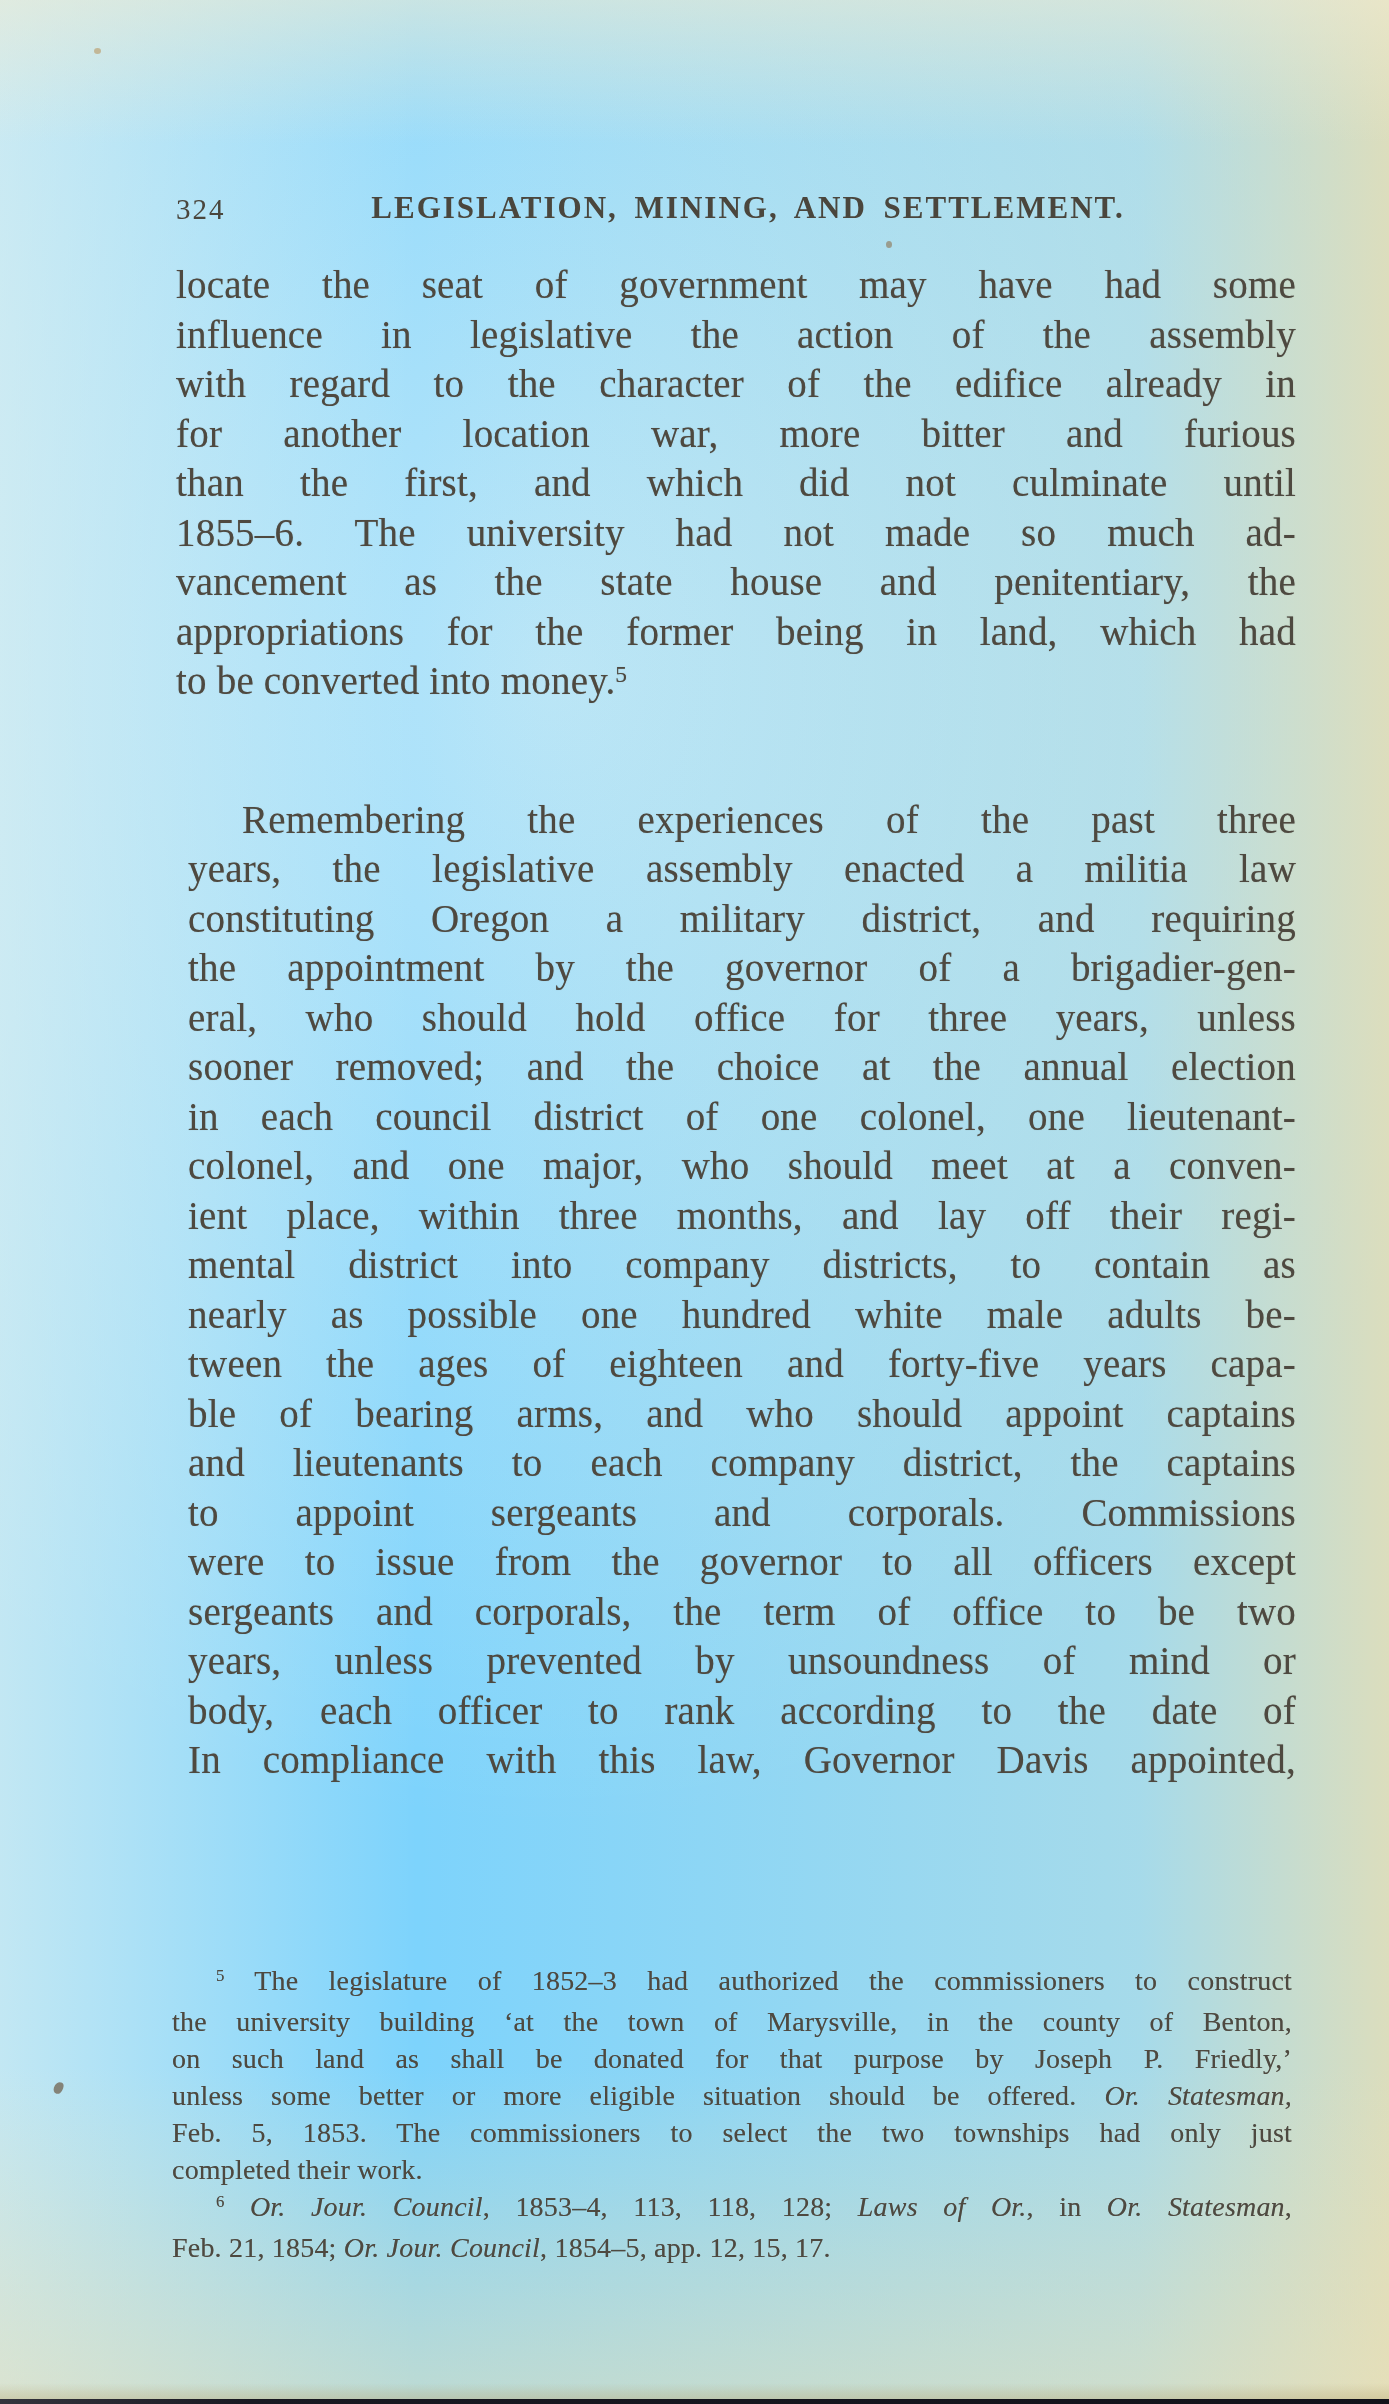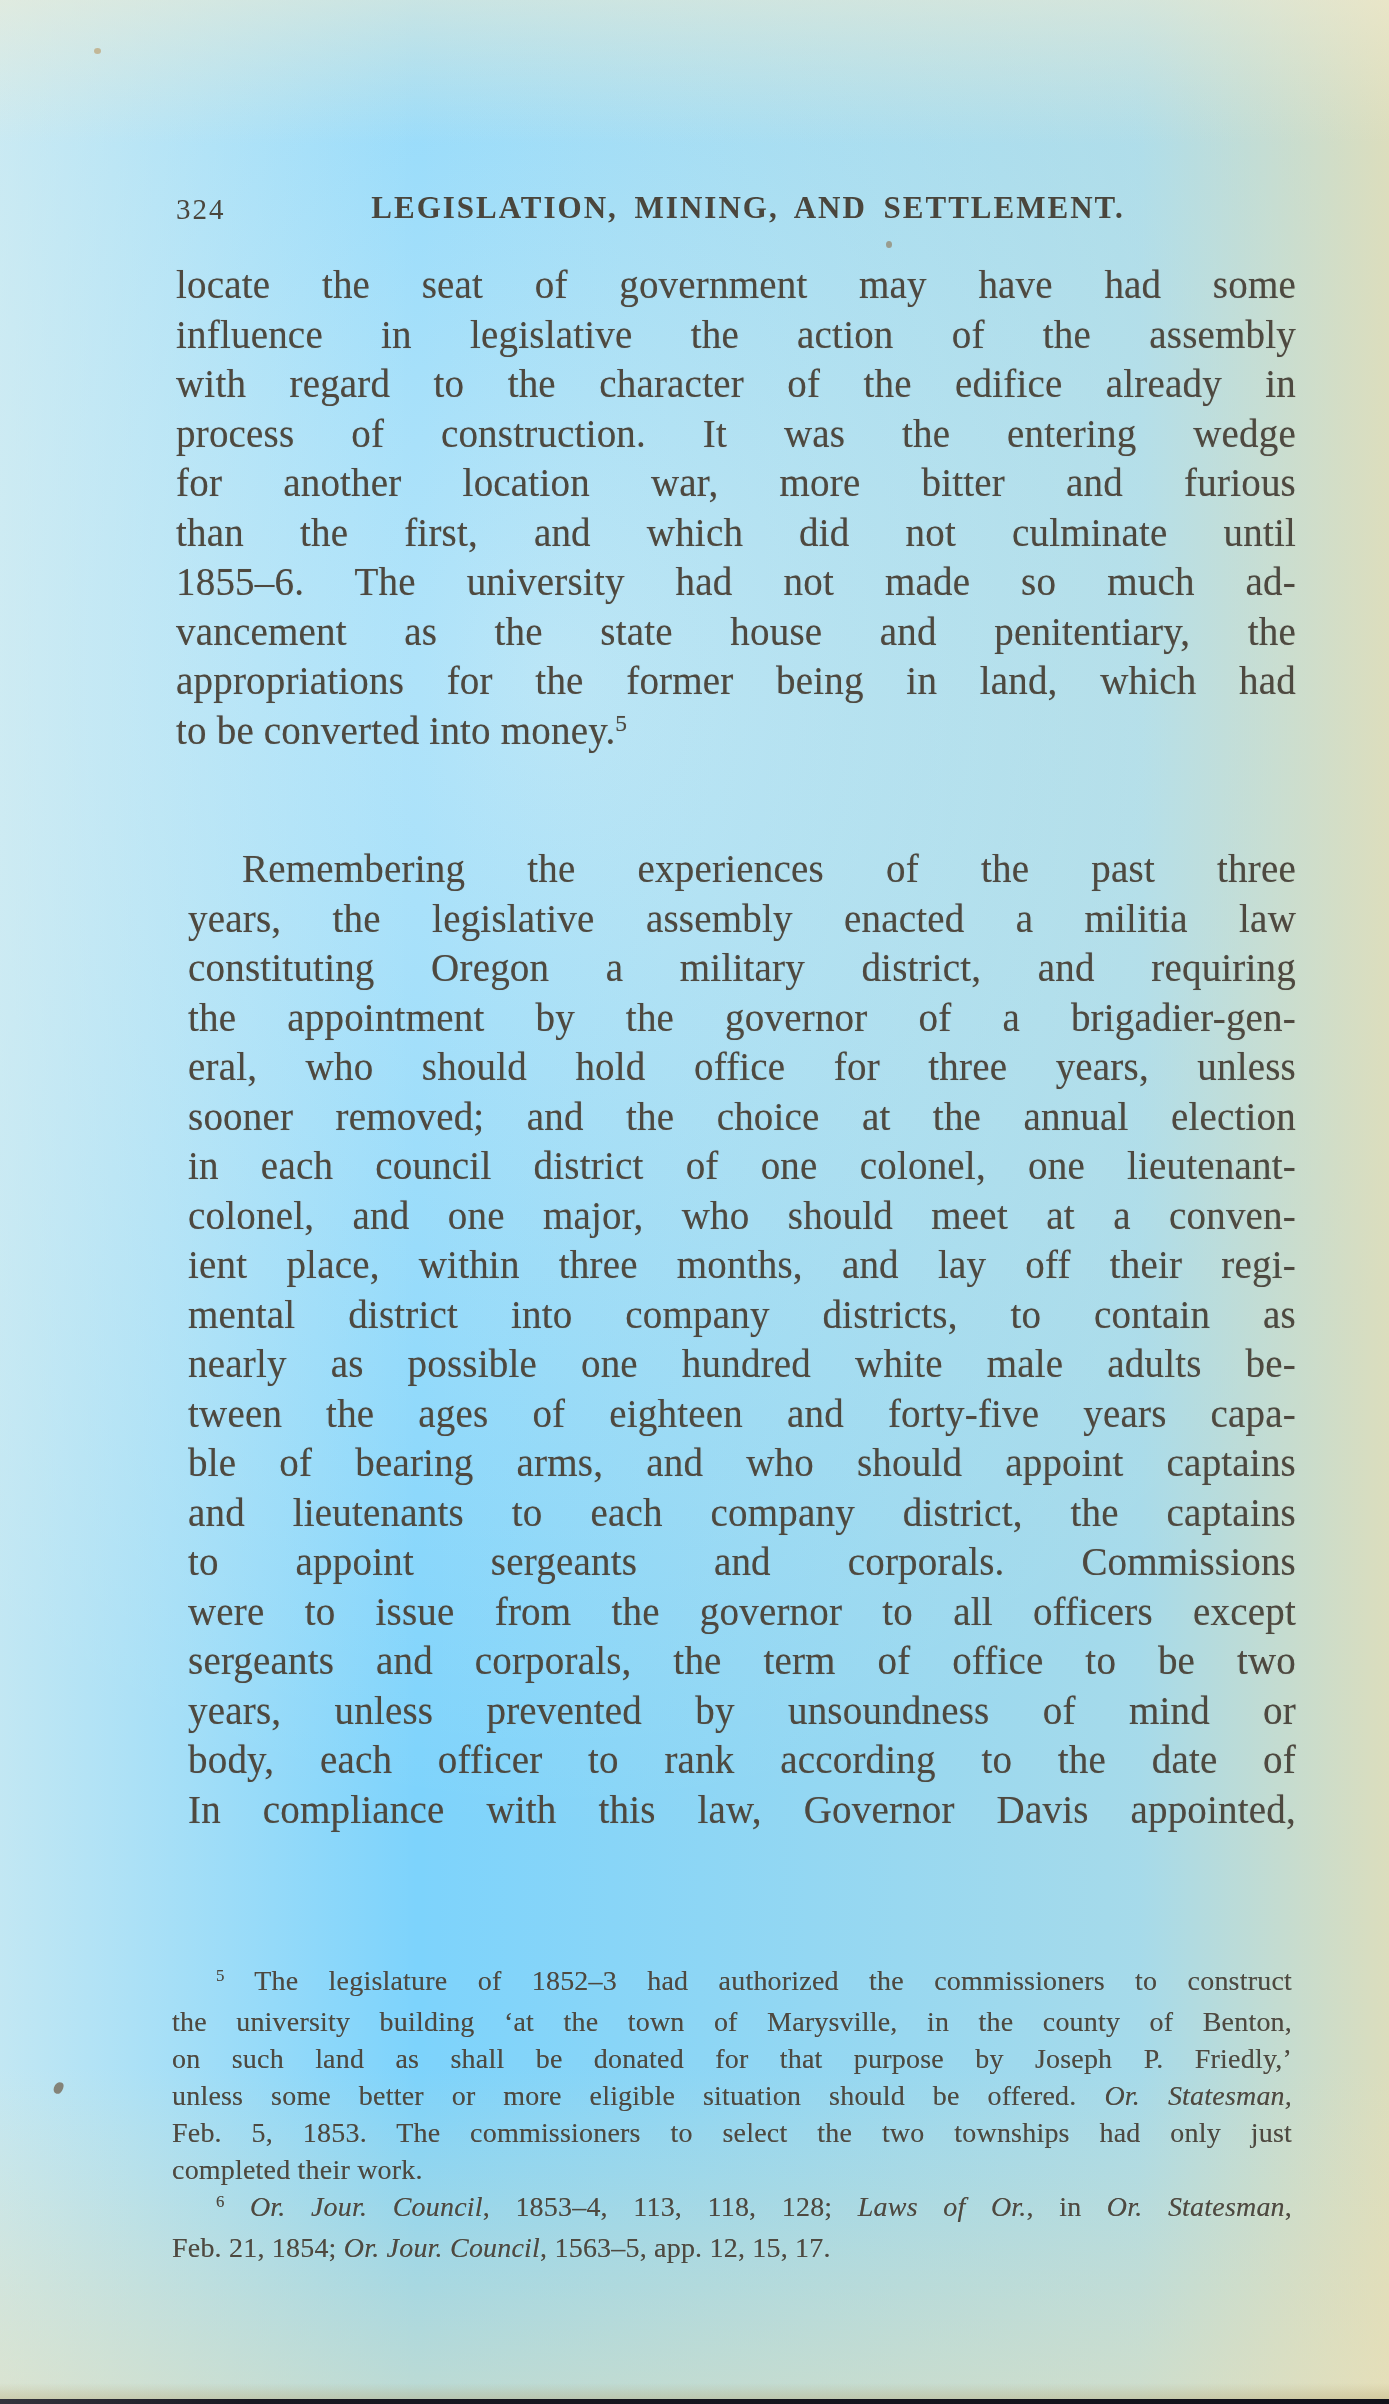--- a/index.html
+++ b/index.html
@@ -71,21 +71,20 @@
   <div class="header">
     <span class="page-num">324</span>
     <div class="running-title">LEGISLATION, MINING, AND SETTLEMENT.</div>
   </div>
 
   <div class="body-text">
       <div class="para">
         <div class="tline"><span class="seg">locate the seat of government may have had some</span></div>
         <div class="tline"><span class="seg">influence in legislative the action of the assembly</span></div>
         <div class="tline"><span class="seg">with regard to the character of the edifice already in</span></div>
-        <div class="tline"><span class="seg">process of construction.  It was the entering wedge</span></div>
         <div class="tline"><span class="seg">for another location war, more bitter and furious</span></div>
         <div class="tline"><span class="seg">than the first, and which did not culminate until</span></div>
         <div class="tline"><span class="seg">1855–6.  The university had not made so much ad-</span></div>
         <div class="tline"><span class="seg">vancement as the state house and penitentiary, the</span></div>
         <div class="tline"><span class="seg">appropriations for the former being in land, which had</span></div>
         <div class="tline last"><span class="seg">to be converted into money.</span><span class="seg s">5</span></div>
       </div>
       <div class="para indent">
         <div class="tline"><span class="seg">Remembering the experiences of the past three</span></div>
         <div class="tline"><span class="seg">years, the legislative assembly enacted a militia law</span></div>
@@ -114,21 +113,21 @@
       <div class="para indent">
         <div class="tline"><span class="seg s">5</span><span class="seg"> The legislature of 1852–3 had authorized the commissioners to construct</span></div>
         <div class="tline"><span class="seg">the university building ‘at the town of Marysville, in the county of Benton,</span></div>
         <div class="tline"><span class="seg">on such land as shall be donated for that purpose by Joseph P. Friedly,’</span></div>
         <div class="tline"><span class="seg">unless some better or more eligible situation should be offered. </span><span class="seg i">Or. Statesman,</span></div>
         <div class="tline"><span class="seg">Feb. 5, 1853.  The commissioners to select the two townships had only just</span></div>
         <div class="tline last"><span class="seg">completed their work.</span></div>
       </div>
       <div class="para indent">
         <div class="tline"><span class="seg s">6</span><span class="seg"> </span><span class="seg i">Or. Jour. Council</span><span class="seg">, 1853–4, 113, 118, 128; </span><span class="seg i">Laws of Or.</span><span class="seg">, in </span><span class="seg i">Or. Statesman</span><span class="seg">,</span></div>
-        <div class="tline last"><span class="seg">Feb. 21, 1854; </span><span class="seg i">Or. Jour. Council</span><span class="seg">, 1563–5, app. 12, 15, 17.</span></div>
+        <div class="tline last"><span class="seg">Feb. 21, 1854; </span><span class="seg i">Or. Jour. Council</span><span class="seg">, 1854–5, app. 12, 15, 17.</span></div>
       </div>
     </div>
 
   <span class="speck s1"></span>
   <span class="speck s2"></span>
   <span class="speck s3"></span>
 
   <div class="scan-edge-shade"></div>
   <div class="scan-edge"></div>
 </div>

